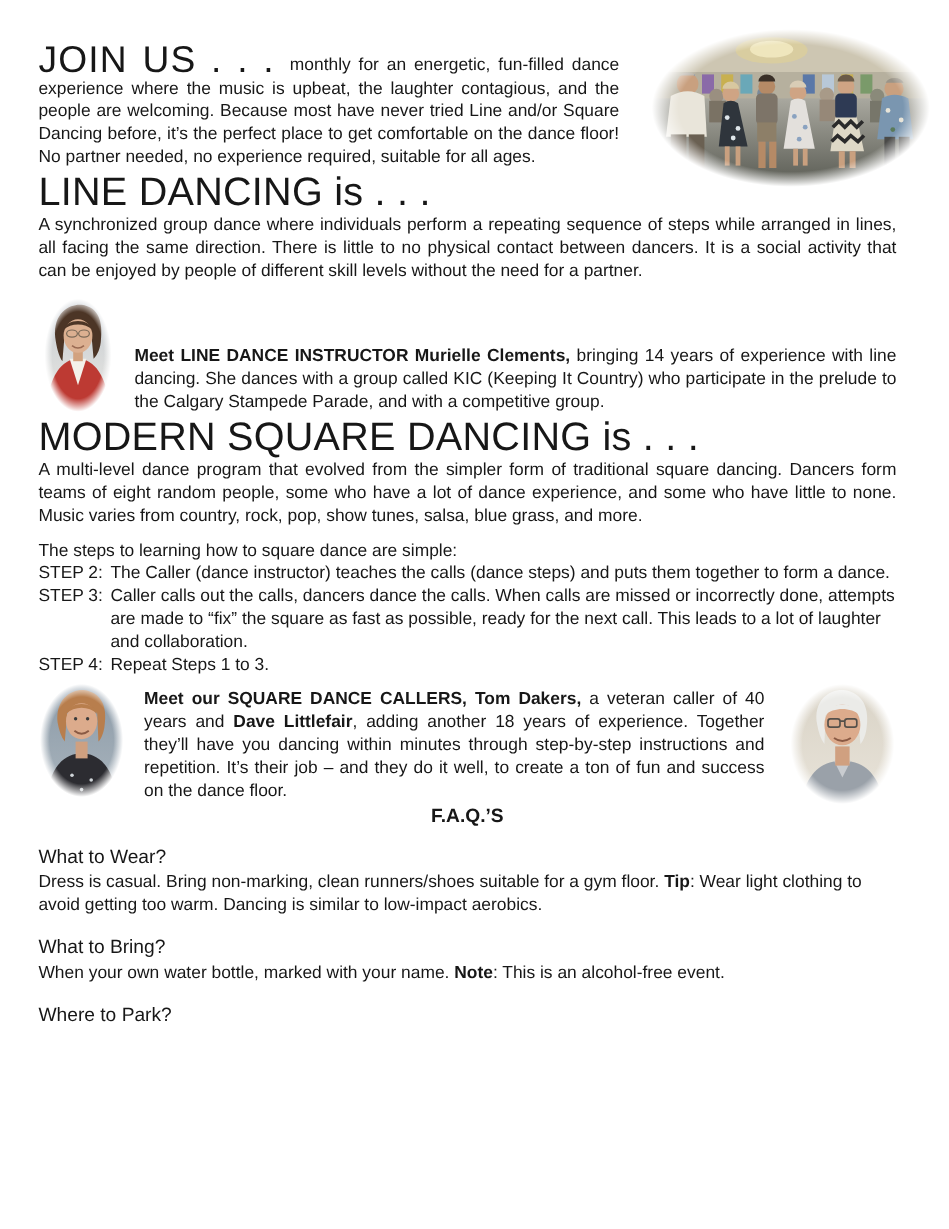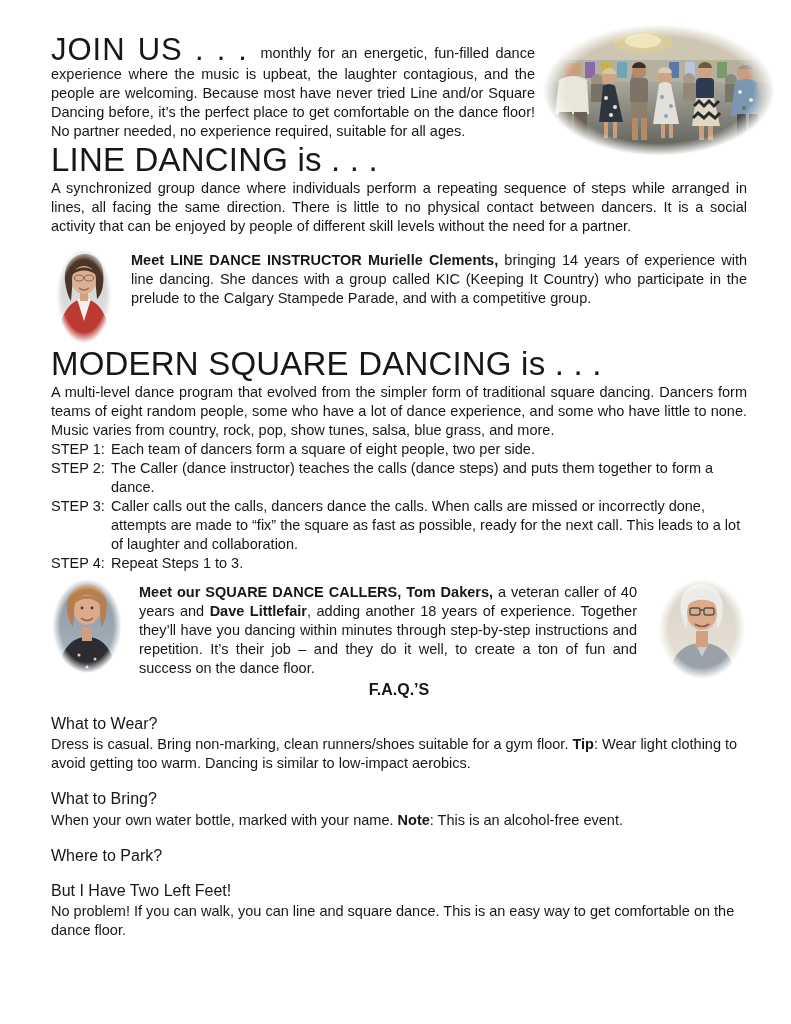--- a/index.html
+++ b/index.html
@@ -6,21 +6,21 @@
   html, body { margin: 0; padding: 0; background: #ffffff; }
   .page {
     position: relative;
     width: 791px; height: 1024px;
     margin: 0 auto;
     background: #ffffff;
     font-family: "Liberation Sans", sans-serif;
     color: #171717;
     font-size: 14.5px;
     line-height: 1.31;
-    padding: 34px 44px 0 51px;
+    padding: 34px 44px 0 32px;
     overflow: hidden;
   }
   p { margin: 0; }
   .justify { text-align: justify; }
 
   
   .join-heading {
     font-size: 31px;
     line-height: 1;
     letter-spacing: 1px;
@@ -44,21 +44,21 @@
     margin: 0;
     line-height: 1.1;
   }
 
   
   .join-para { width: 484px; }
   .hall-photo-wrap { position: absolute; top: 22px; right: 12px; width: 240px; height: 136px; }
 
   
   .media-row { display: flex; align-items: flex-start; }
-  .instructor-row { margin-top: 11px; margin-left: 4px; }
+  .instructor-row { margin-top: 11px; margin-left: 4px; align-items: flex-end; }
   .instructor-row .media-text { flex: 1; margin-left: 18px; margin-top: 4px; }
   .callers-row { margin-top: 4px; }
   .callers-row .media-text { flex: 1; margin: 6px 20px 0 16px; }
 
   
   .steps-intro { margin-top: 10px; }
   .step-row { display: flex; }
   .step-label { width: 60px; flex-shrink: 0; }
   .step-text  { flex: 1; }
 
@@ -220,24 +220,21 @@
     </svg>
     <p class="media-text justify">
       <b>Meet LINE DANCE INSTRUCTOR Murielle Clements,</b>
       <span>bringing 14 years of experience with line dancing. She dances with a group called KIC (Keeping It Country) who participate in the prelude to the Calgary Stampede Parade, and with a competitive group.</span>
     </p>
   </div>
 
   <h2 class="section-heading h-square">MODERN SQUARE DANCING is . . .</h2>
   <p class="justify">A multi-level dance program that evolved from the simpler form of traditional square dancing. Dancers form teams of eight random people, some who have a lot of dance experience, and some who have little to none. Music varies from country, rock, pop, show tunes, salsa, blue grass, and more.</p>
 
-  <div class="step-row">
-    <span class="step-label">STEP 1:</span>
-    <span class="step-text">Each team of dancers form a square of eight people, two per side.</span>
-  </div>
+  <p class="steps-intro">The steps to learning how to square dance are simple:</p>
   <div class="step-row">
     <span class="step-label">STEP 2:</span>
     <span class="step-text">The Caller (dance instructor) teaches the calls (dance steps) and puts them together to form a dance.</span>
   </div>
   <div class="step-row">
     <span class="step-label">STEP 3:</span>
     <span class="step-text">Caller calls out the calls, dancers dance the calls. When calls are missed or incorrectly done, attempts are made to “fix” the square as fast as possible, ready for the next call. This leads to a lot of laughter and collaboration.</span>
   </div>
   <div class="step-row">
     <span class="step-label">STEP 4:</span>
@@ -325,18 +322,14 @@
 
   <div class="faq-item">
     <h3>What to Bring?</h3>
     <p><span>When your own water bottle, marked with your name.  </span><b>Note</b><span>: This is an alcohol-free event.</span></p>
   </div>
 
   <div class="faq-item">
     <h3>Where to Park?</h3>
   </div>
 
-  <div class="faq-item">
-    <h3>But I Have Two Left Feet!</h3>
-    <p><span>No problem! If you can walk, you can line and square dance.  This is an easy way to get comfortable on the dance floor.</span><b></b><span></span></p>
-  </div>
 
 </div>
 
 </body></html>

